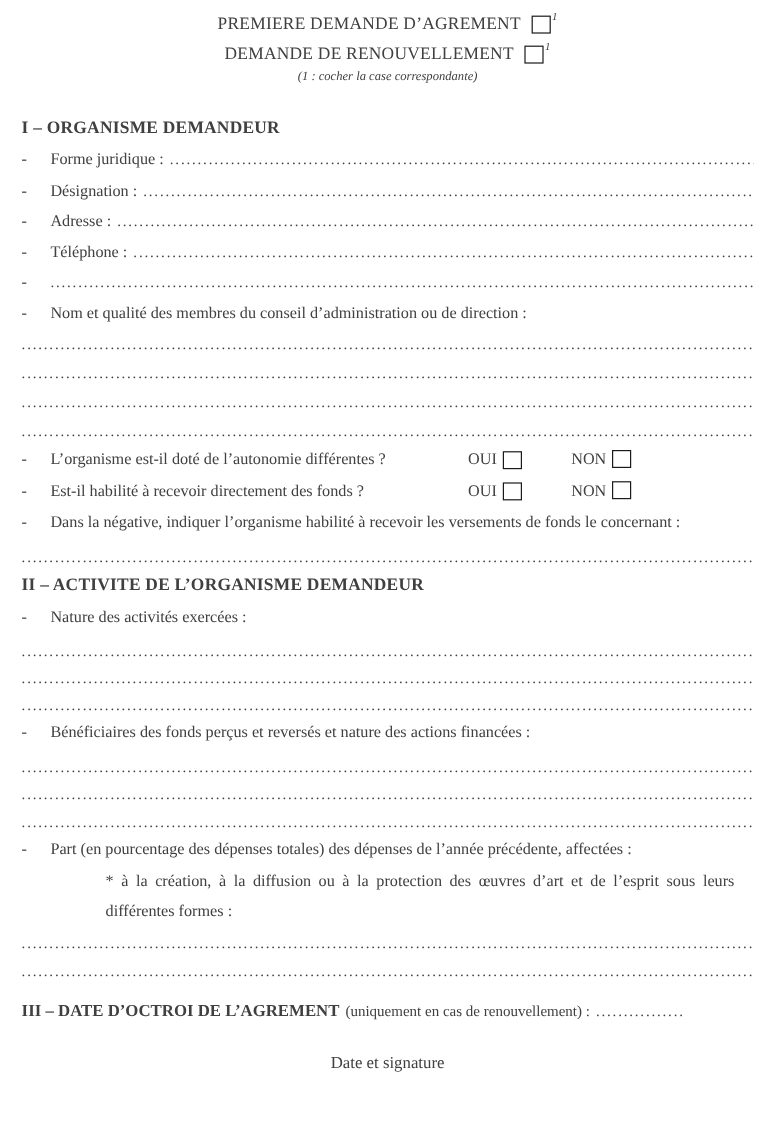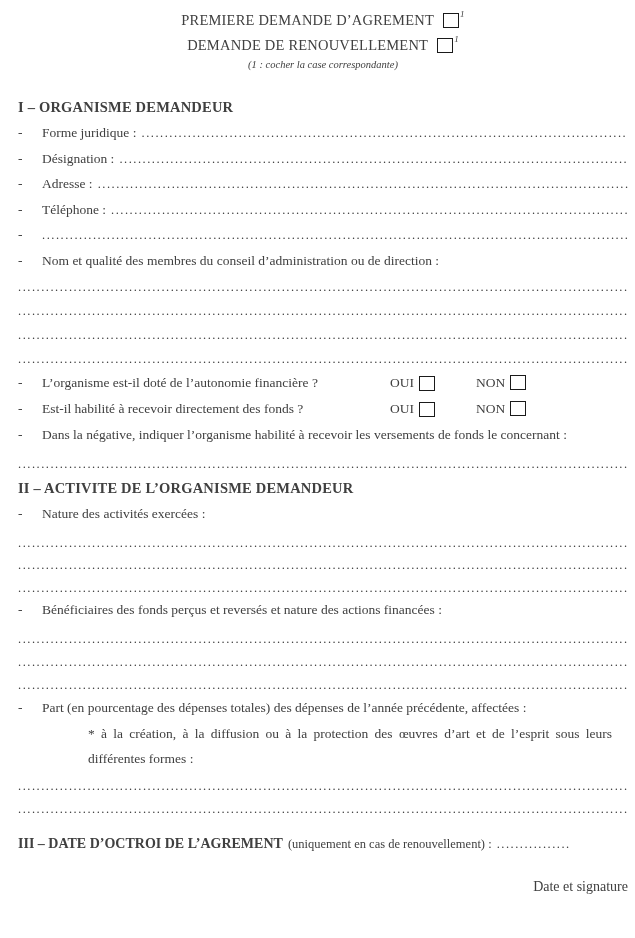--- a/index.html
+++ b/index.html
@@ -125,21 +125,21 @@
     align-items: baseline;
     margin-top: 17px;
     height: 22px;
     width: 552px;
   }
   .s3-bold { font-weight: bold; font-size: 14px; white-space: nowrap; }
   .s3-normal { font-size: 12.5px; white-space: nowrap; padding: 0 5px 0 5px; }
 
   
   .signature {
-    text-align: right;
+    text-align: center;
     margin-top: 21px;
     font-size: 14px;
     height: 18px;
   }
 </style>
 </head>
 <body>
 
 <div class="page">
 
@@ -188,21 +188,21 @@
 
   <div class="dg-a">
     <div class="dotline">................................................................................................................................................................................................................................................................................................................................................................................................................</div>
     <div class="dotline">................................................................................................................................................................................................................................................................................................................................................................................................................</div>
     <div class="dotline">................................................................................................................................................................................................................................................................................................................................................................................................................</div>
     <div class="dotline">................................................................................................................................................................................................................................................................................................................................................................................................................</div>
   </div>
 
   <div class="qrow">
     <span class="bullet">-</span>
-    <span class="qtext">L’organisme est-il doté de l’autonomie financière ?</span>
+    <span class="qtext">L’organisme est-il doté de l’autonomie différentes ?</span>
     <span class="yn-label">OUI</span>
     <span class="checkbox"></span>
     <span class="no-group">
       <span class="yn-label">NON</span>
       <span class="checkbox"></span>
     </span>
   </div>
   <div class="qrow">
     <span class="bullet">-</span>
     <span class="qtext">Est-il habilité à recevoir directement des fonds ?</span>

